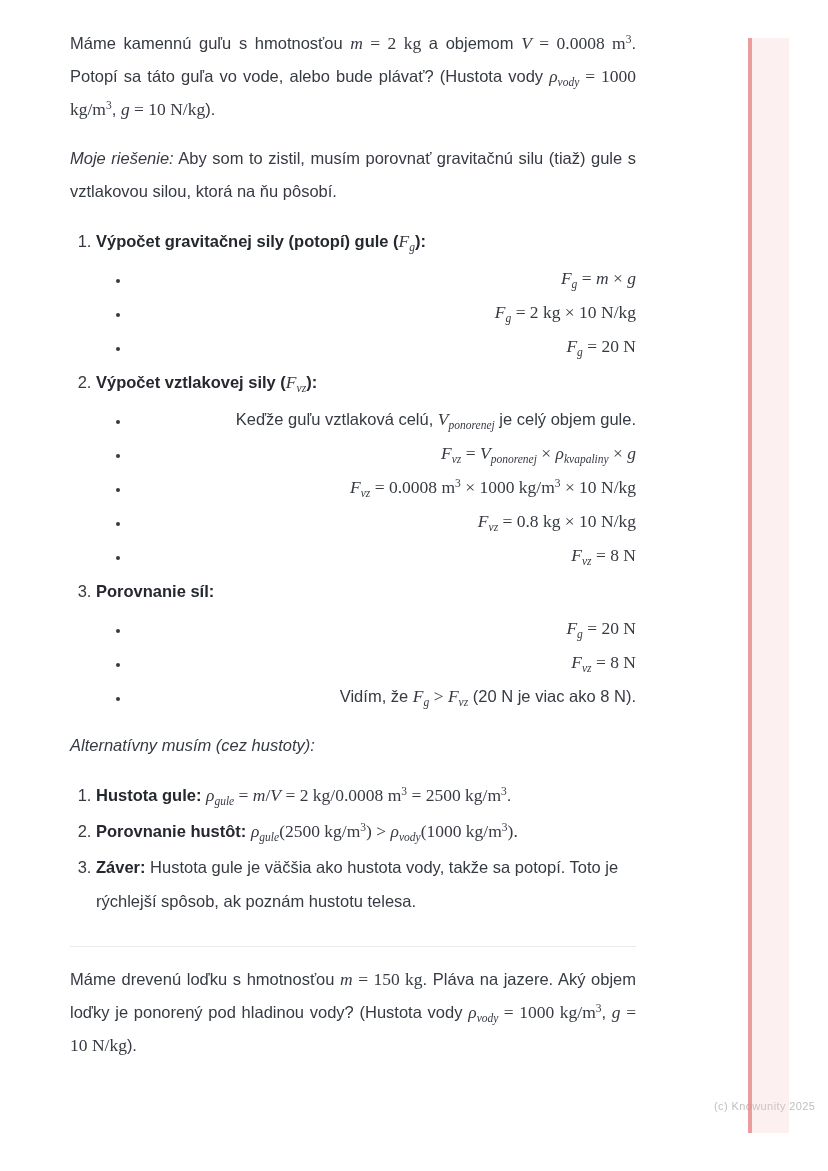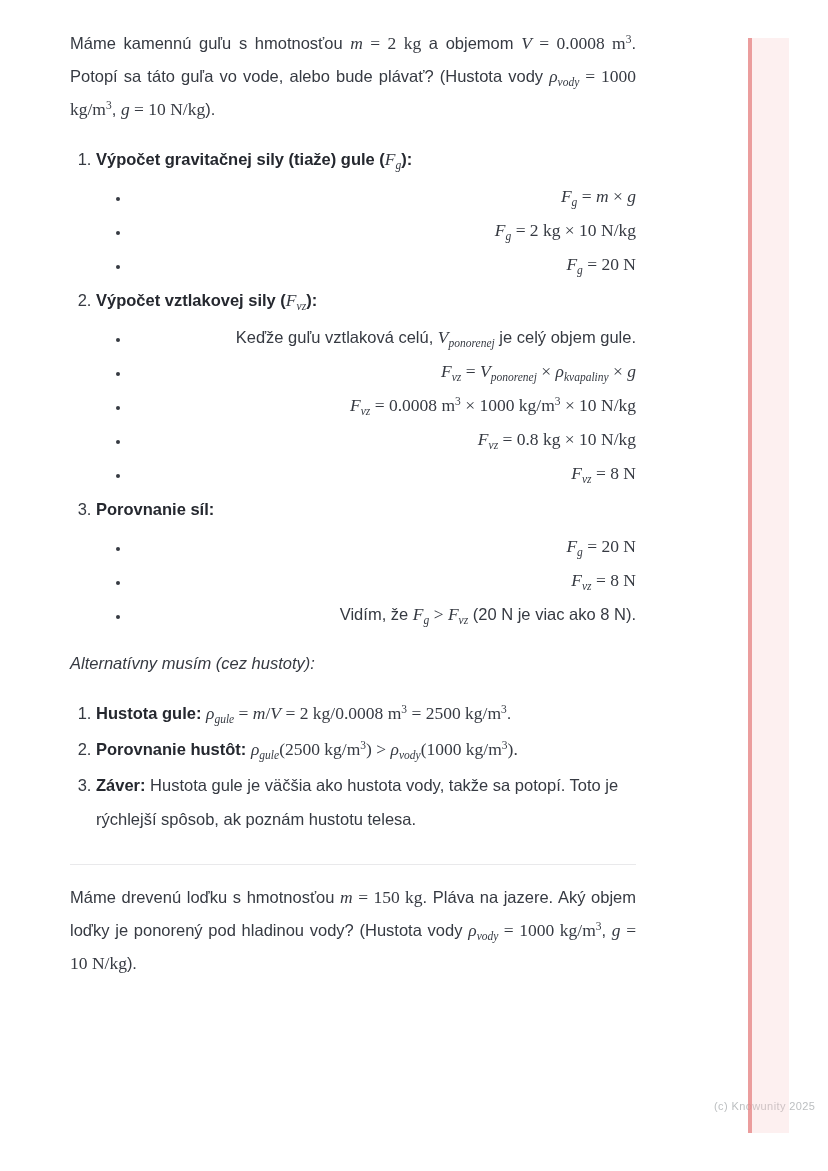--- a/index.html
+++ b/index.html
@@ -78,22 +78,23 @@
     z-index: 1;
     white-space: nowrap;
   }
 </style>
 </head>
 <body style="background: rgb(255, 255, 255); color: rgb(54, 58, 66);">
 
 <div class="page">
   <div class="content">
       <p class="para just"><span class="seg-t">Máme kamennú guľu s hmotnosťou </span><span class="seg-v">m</span><span class="seg-n"> = 2 kg</span><span class="seg-t"> a objemom </span><span class="seg-v">V</span><span class="seg-n"> = 0.0008 m<sup>3</sup></span><span class="seg-t">. Potopí sa táto guľa vo vode, alebo bude plávať? (Hustota vody </span><span class="seg-v">ρ<sub>vody</sub></span><span class="seg-n"> = 1000 kg/m<sup>3</sup></span><span class="seg-t">, </span><span class="seg-v">g</span><span class="seg-n"> = 10 N/kg</span><span class="seg-t">).</span></p>
+      <p class="para just"><span class="seg-i">Moje riešenie:</span><span class="seg-t"> Aby som to zistil, musím porovnať gravitačnú silu (tiaž) gule s vztlakovou silou, ktorá na ňu pôsobí.</span></p>
       <ol class="num-list">
-        <li><span class="seg-b">Výpočet gravitačnej sily (tiaže) gule (</span><span class="seg-v">F<sub>g</sub></span><span class="seg-b">):</span><ul class="bullet-list">
+        <li><span class="seg-b">Výpočet gravitačnej sily (potopí) gule (</span><span class="seg-v">F<sub>g</sub></span><span class="seg-b">):</span><ul class="bullet-list">
             <li><span class="seg-v">F<sub>g</sub></span><span class="seg-n"> = </span><span class="seg-v">m</span><span class="seg-n"> × </span><span class="seg-v">g</span></li>
             <li><span class="seg-v">F<sub>g</sub></span><span class="seg-n"> = 2 kg × 10 N/kg</span></li>
             <li><span class="seg-v">F<sub>g</sub></span><span class="seg-n"> = 20 N</span></li>
           </ul></li>
         <li><span class="seg-b">Výpočet vztlakovej sily (</span><span class="seg-v">F<sub>vz</sub></span><span class="seg-b">):</span><ul class="bullet-list">
             <li><span class="seg-t">Keďže guľu vztlaková celú, </span><span class="seg-v">V<sub>ponorenej</sub></span><span class="seg-t"> je celý objem gule.</span></li>
             <li><span class="seg-v">F<sub>vz</sub></span><span class="seg-n"> = </span><span class="seg-v">V<sub>ponorenej</sub></span><span class="seg-n"> × </span><span class="seg-v">ρ<sub>kvapaliny</sub></span><span class="seg-n"> × </span><span class="seg-v">g</span></li>
             <li><span class="seg-v">F<sub>vz</sub></span><span class="seg-n"> = 0.0008 m<sup>3</sup></span><span class="seg-n"> × 1000 kg/m<sup>3</sup></span><span class="seg-n"> × 10 N/kg</span></li>
             <li><span class="seg-v">F<sub>vz</sub></span><span class="seg-n"> = 0.8 kg × 10 N/kg</span></li>
             <li><span class="seg-v">F<sub>vz</sub></span><span class="seg-n"> = 8 N</span></li>

